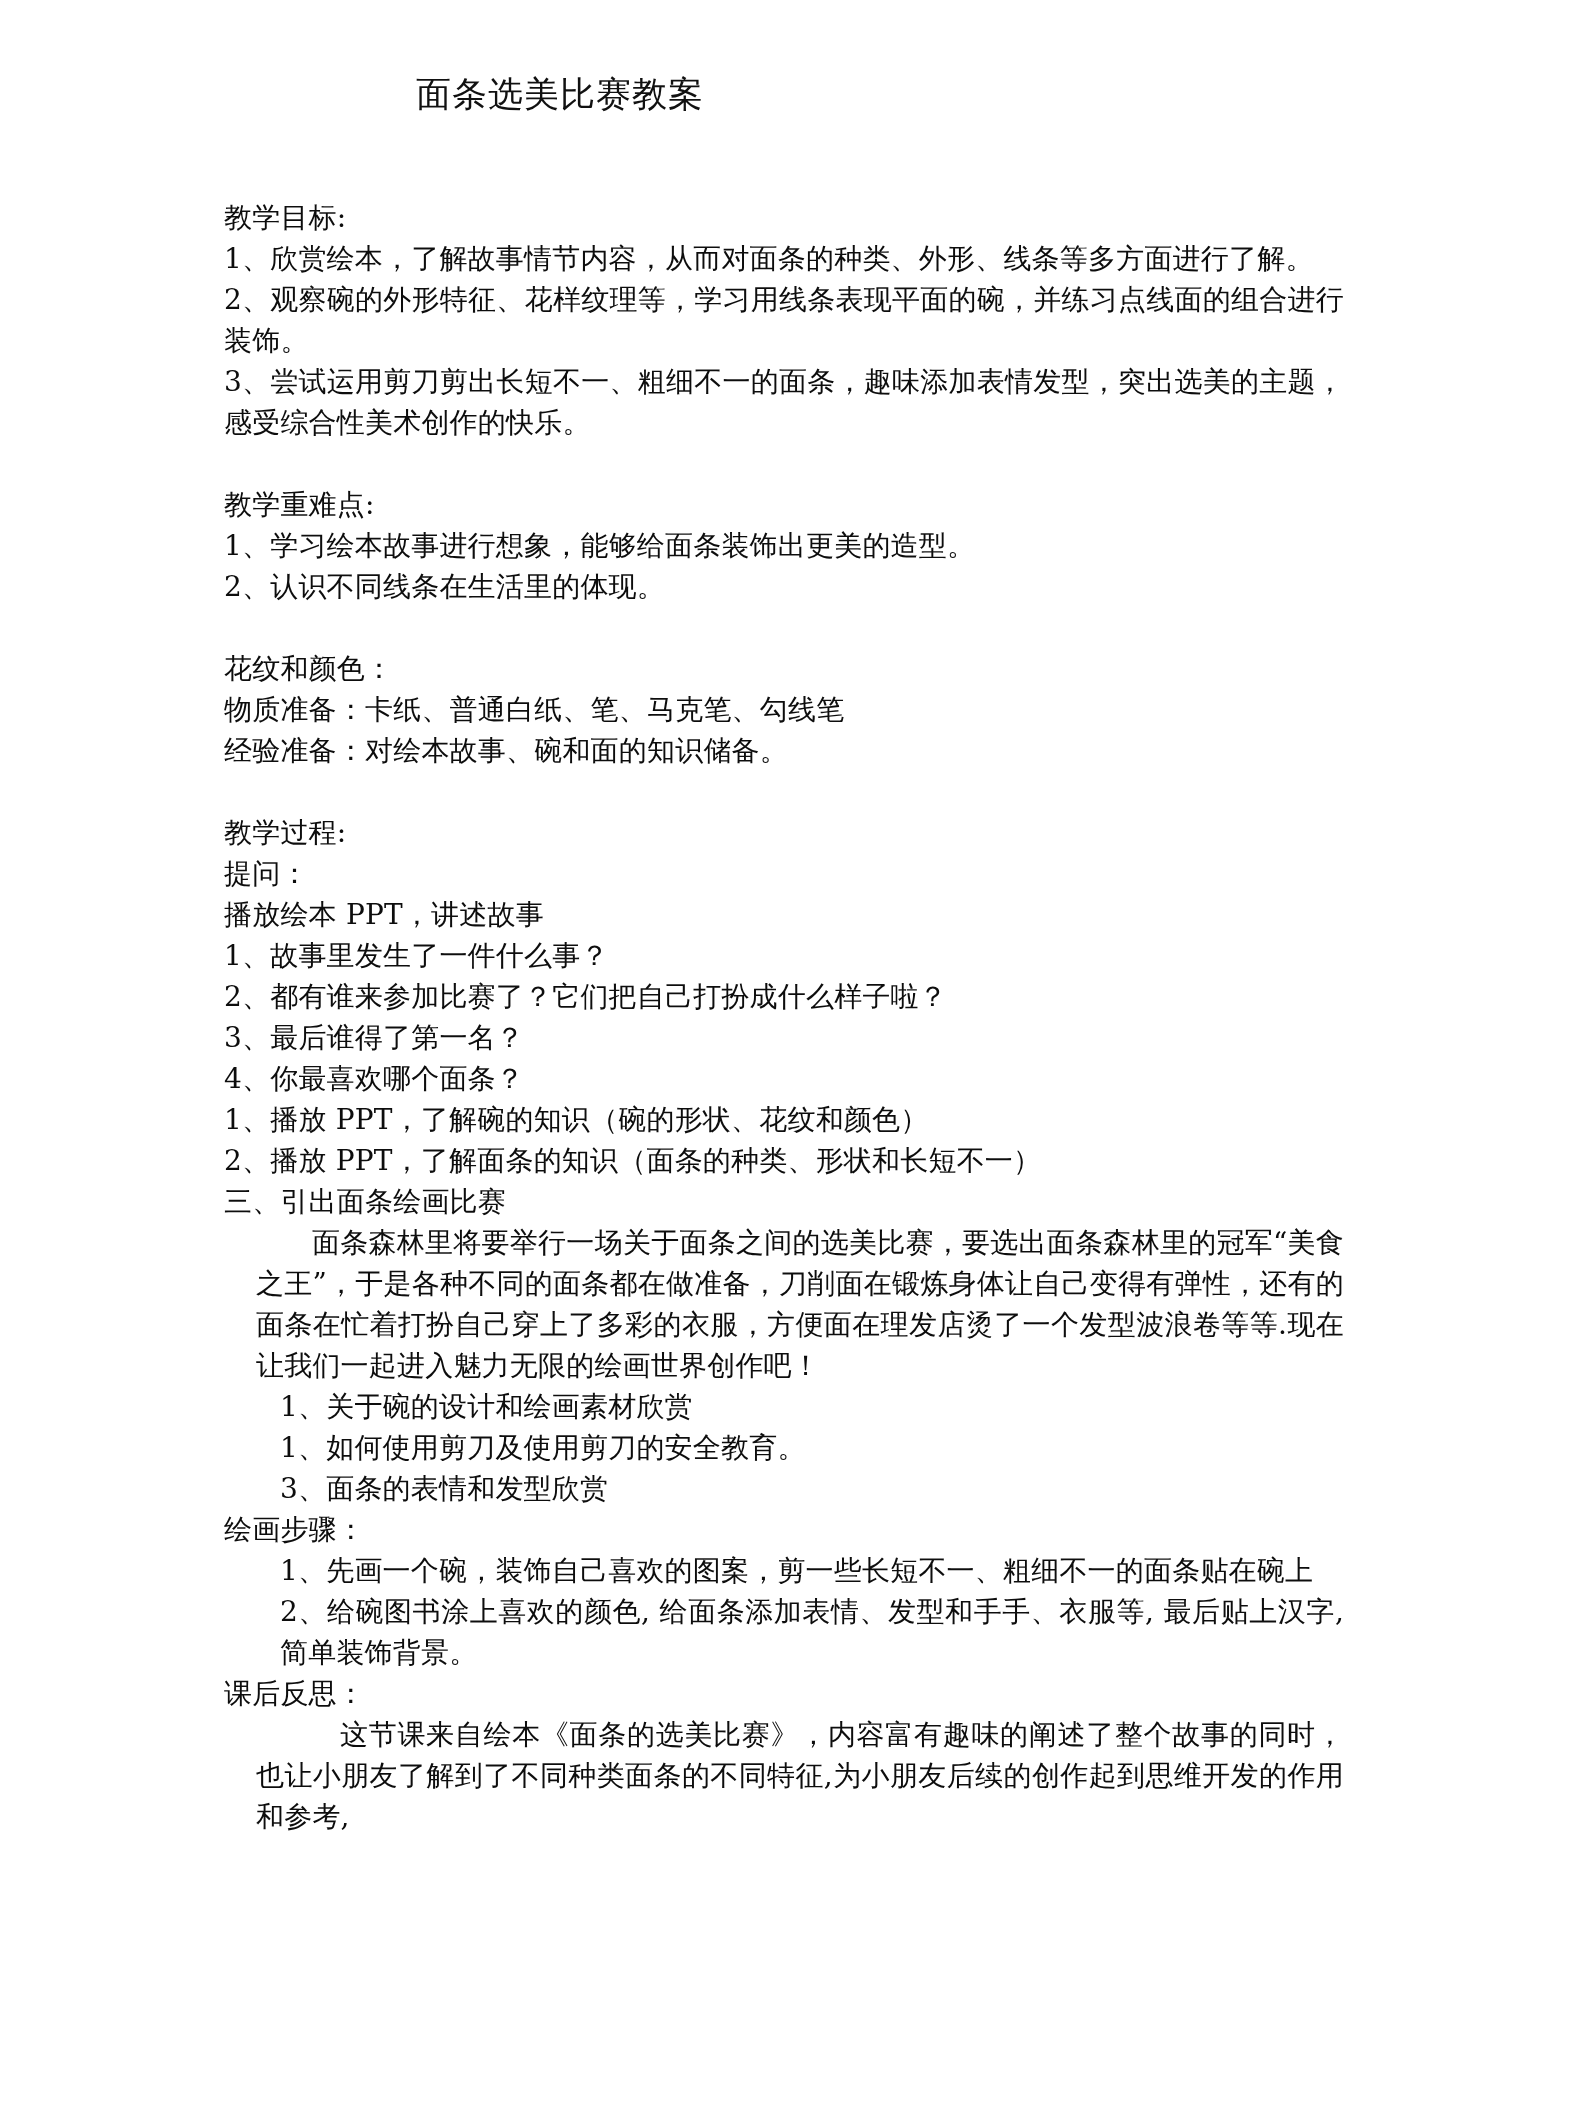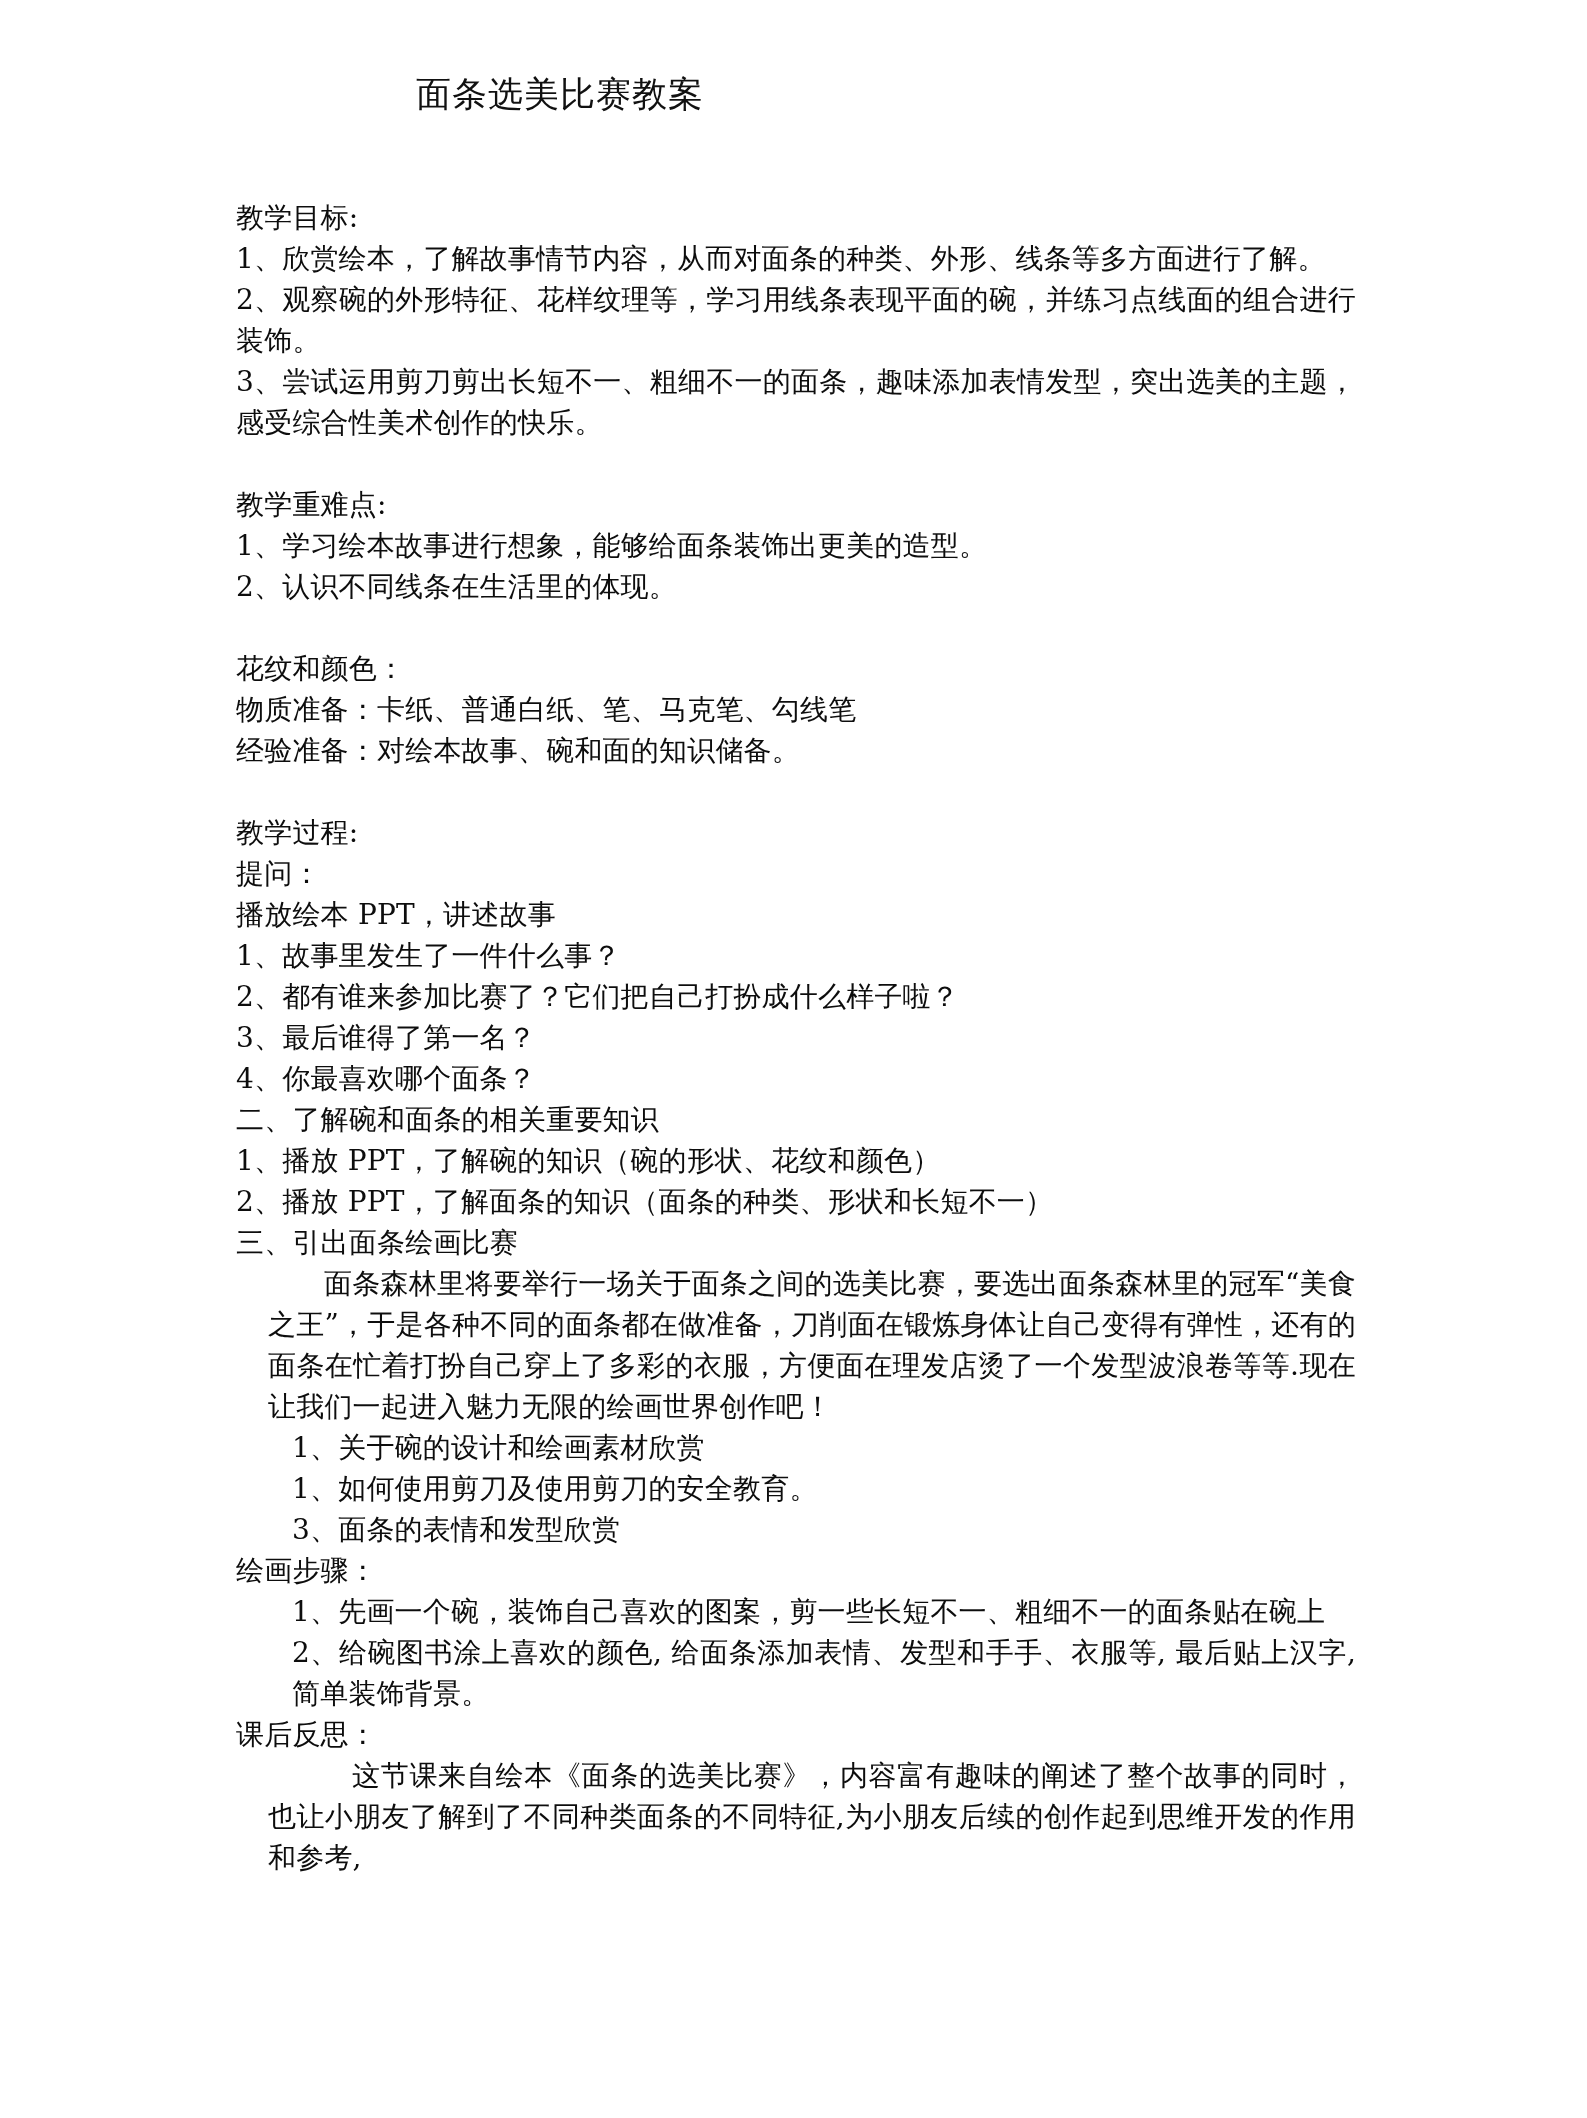--- a/index.html
+++ b/index.html
@@ -15,21 +15,21 @@
   .page {
     position: relative;
     width: 1587px;
     height: 2118px;
     background: #ffffff;
     overflow: hidden;
     box-sizing: border-box;
   }
   .doc-body {
     position: absolute;
-    left: 236px;
+    left: 224px;
     top: 0;
     width: 1120px;
   }
   .doc-title {
     text-align: center;
     font-size: 35px;
     line-height: 1;
     letter-spacing: 1px;
     margin: 0;
     padding-top: 77px;
@@ -96,21 +96,20 @@
     <div class="spacer-md"></div>
 
     <div class="blk">
       <p class="line">教学过程:</p>
       <p class="line">提问：</p>
       <p class="line">播放绘本 PPT，讲述故事</p>
       <p class="line wrap">1、故事里发生了一件什么事？</p>
       <p class="line wrap">2、都有谁来参加比赛了？它们把自己打扮成什么样子啦？</p>
       <p class="line wrap">3、最后谁得了第一名？</p>
       <p class="line wrap">4、你最喜欢哪个面条？</p>
-      <p class="line">二、了解碗和面条的相关重要知识</p>
       <p class="line wrap">1、播放 PPT，了解碗的知识（碗的形状、花纹和颜色）</p>
       <p class="line wrap">2、播放 PPT，了解面条的知识（面条的种类、形状和长短不一）</p>
       <p class="line">三、引出面条绘画比赛</p>
       <p class="line wrap indent1">面条森林里将要举行一场关于面条之间的选美比赛，要选出面条森林里的冠军“美食之王”，于是各种不同的面条都在做准备，刀削面在锻炼身体让自己变得有弹性，还有的面条在忙着打扮自己穿上了多彩的衣服，方便面在理发店烫了一个发型波浪卷等等.现在让我们一起进入魅力无限的绘画世界创作吧！</p>
       <p class="line wrap indent-item">1、关于碗的设计和绘画素材欣赏</p>
       <p class="line wrap indent-item">1、如何使用剪刀及使用剪刀的安全教育。</p>
       <p class="line wrap indent-item">3、面条的表情和发型欣赏</p>
     </div>
 
     <div class="blk">

